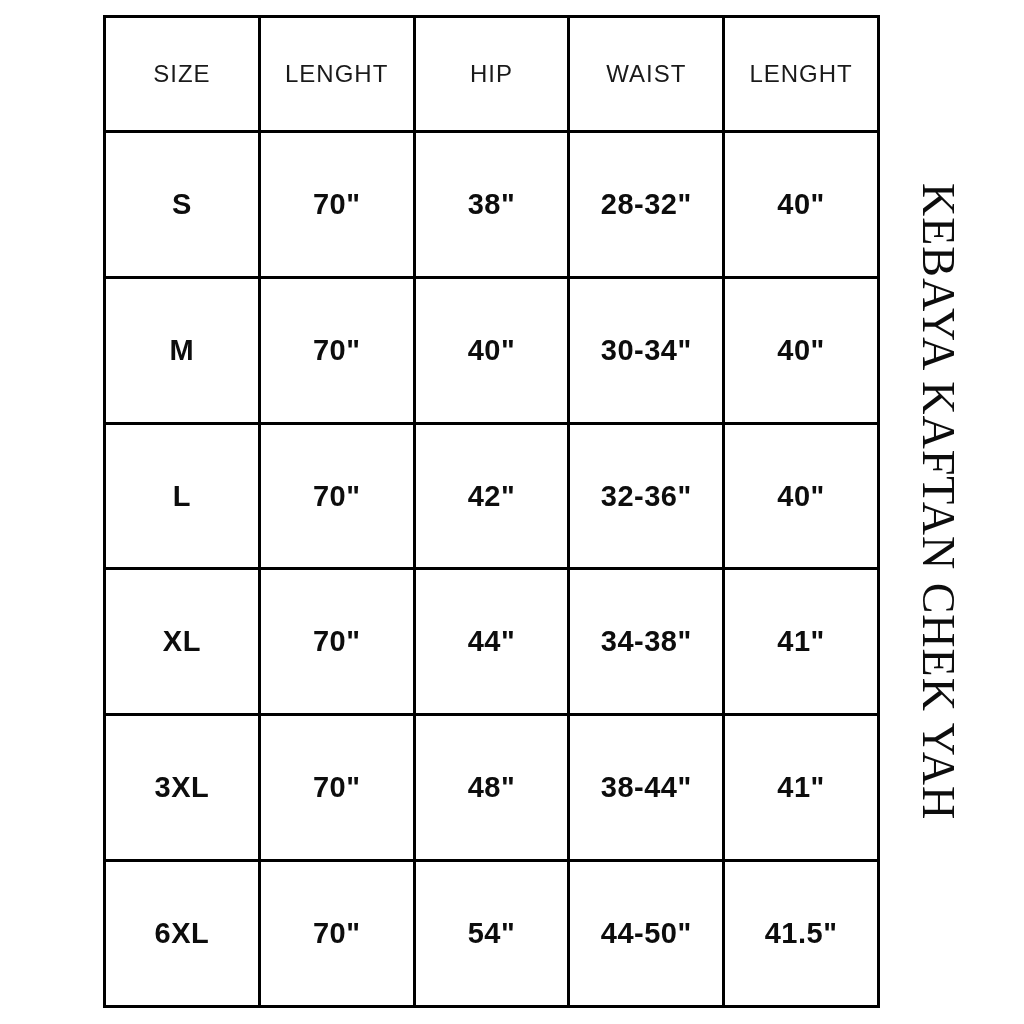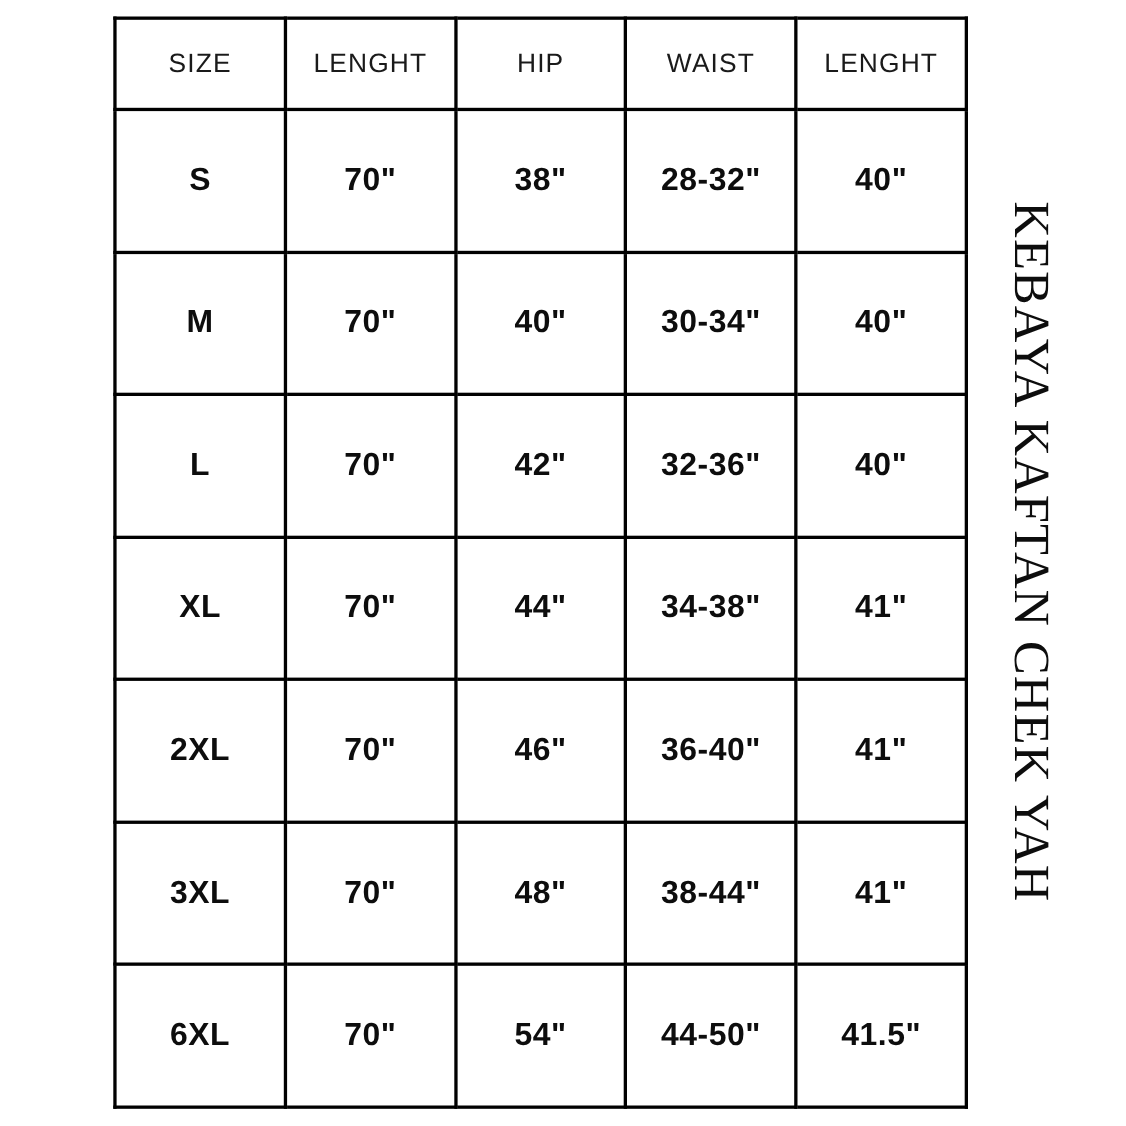--- a/index.html
+++ b/index.html
@@ -24,21 +24,21 @@
     height: 993px;
     border-collapse: collapse;
     table-layout: fixed;
     background: #ffffff;
   }
   .size-table th,
   .size-table td {
     border: 3px solid #000000;
     text-align: center;
     vertical-align: middle;
-    padding: 0;
+    padding: 16px;
     background: #ffffff;
   }
   .size-table th {
     height: 80px;
     font-size: 24px;
     font-weight: 400;
     letter-spacing: 1px;
     color: #1a1a1a;
   }
   .size-table td {
@@ -100,27 +100,20 @@
         <td>40"</td>
       </tr>
       <tr>
         <td>XL</td>
         <td>70"</td>
         <td>44"</td>
         <td>34-38"</td>
         <td>41"</td>
       </tr>
       <tr>
-        <td>2XL</td>
-        <td>70"</td>
-        <td>46"</td>
-        <td>36-40"</td>
-        <td>41"</td>
-      </tr>
-      <tr>
         <td>3XL</td>
         <td>70"</td>
         <td>48"</td>
         <td>38-44"</td>
         <td>41"</td>
       </tr>
       <tr>
         <td>6XL</td>
         <td>70"</td>
         <td>54"</td>

